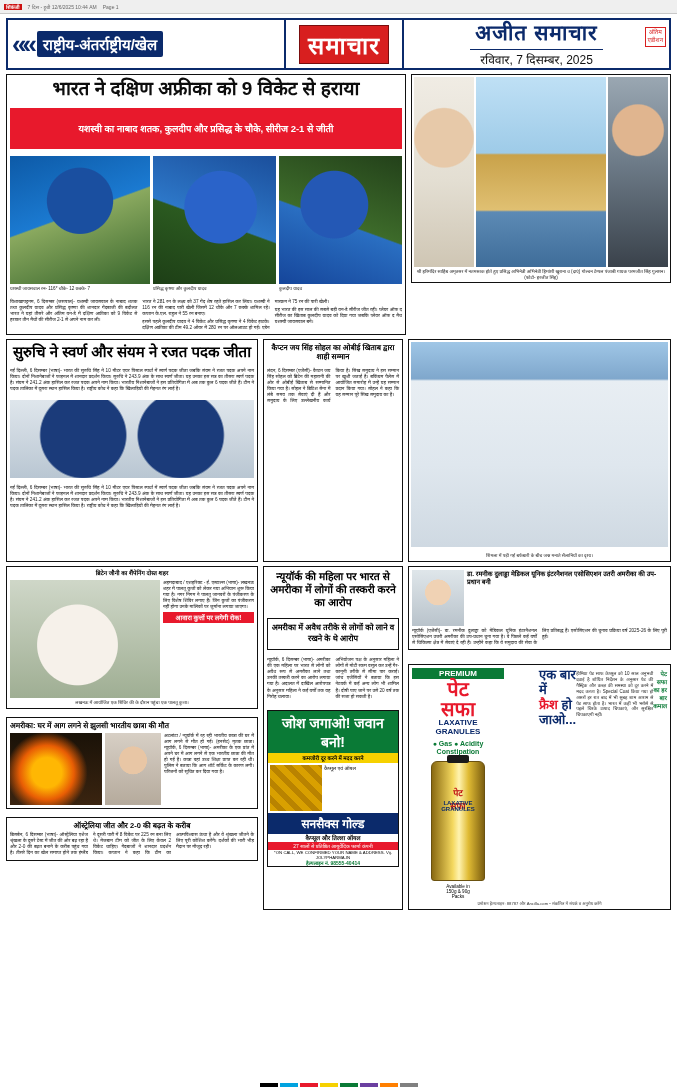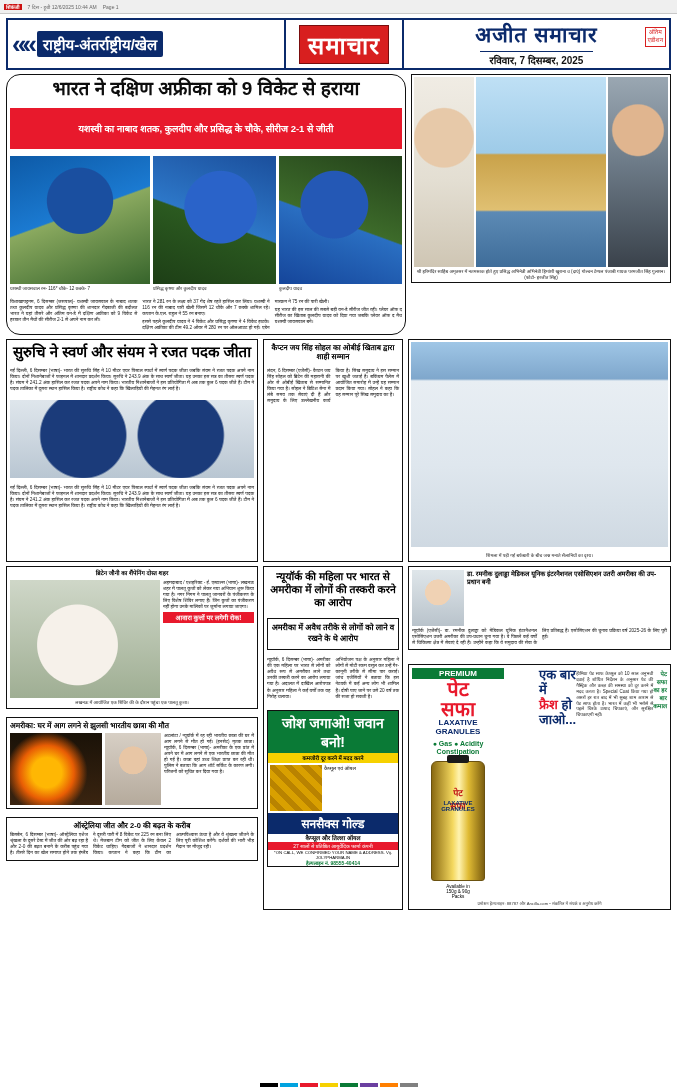--- a/index.html
+++ b/index.html
@@ -33,21 +33,21 @@
     background:#0b2a6b; color:#fff; font-size:15px; font-weight:bold; padding:3px 6px;
     border-radius:2px; white-space:nowrap;
   }
   .mh-mid { flex:0 0 118px; display:flex; align-items:center; justify-content:center; border-right:2px solid #0b2a6b; }
   .mh-mid .word {
     background:#d81f1f; color:#fff; font-size:24px; font-weight:bold; padding:2px 8px; letter-spacing:1px;
     border:1px solid #7a0d0d;
   }
   .mh-right { flex:1; display:flex; flex-direction:column; align-items:center; justify-content:center; position:relative;}
   .mh-right .brand { color:#0b2a6b; font-size:21px; font-weight:bold; letter-spacing:1px;}
-  .mh-right .dateline { margin-top:3px; border-top:1px solid #0b2a6b; border-bottom:1px solid #0b2a6b; font-size:10px; padding:1px 10px; color:#111;font-weight:bold;}
+  .mh-right .dateline { margin-top:3px; border-top:1px solid #0b2a6b; border-bottom:1px solid #0b2a6b; font-size:12px; padding:1px 10px; color:#111;}
   .edition { position:absolute; right:3px; top:7px; border:1px solid #d81f1f; color:#d81f1f; font-size:6px; text-align:center; line-height:1.3; padding:1px 2px;}
 
   .grid { display:flex; gap:5px; margin-top:4px; }
   .col { display:flex; flex-direction:column; gap:4px; }
 
   
   .lead { border:1px solid #111; padding:3px; }
   .lead h1 { margin:0; font-size:19px; text-align:center; font-weight:bold; color:#0d0d0d; letter-spacing:0px; line-height:1.2;}
   .subhead {
     margin-top:3px; background:#e8192c; color:#fff; text-align:center; font-size:9.5px; font-weight:bold;
@@ -188,21 +188,21 @@
       </div>
       <div class="mh-right">
         <div class="brand">अजीत समाचार</div>
         <div class="dateline">रविवार, 7 दिसम्बर, 2025</div>
         <div class="edition">अंतिम<br>एडीशन</div>
       </div>
     </div>
 
     <div class="grid">
 
-      <div class="lead col" style="flex:0 0 400px;border-radius:14px;">
+      <div class="lead col" style="flex:0 0 400px;">
         <h1>भारत ने दक्षिण अफ्रीका को 9 विकेट से हराया</h1>
         <div class="subhead">यशस्वी का नाबाद शतक, कुलदीप और प्रसिद्ध के चौके, सीरीज 2-1 से जीती</div>
 
         <div class="photorow">
           <div class="ph" style="flex:0 0 140px;">
             <div class="img player1" style="height:128px;"></div>
             <div class="cap">यशस्वी जायसवाल
 रन- 116*
 चौके- 12
 छक्के- 7</div>

